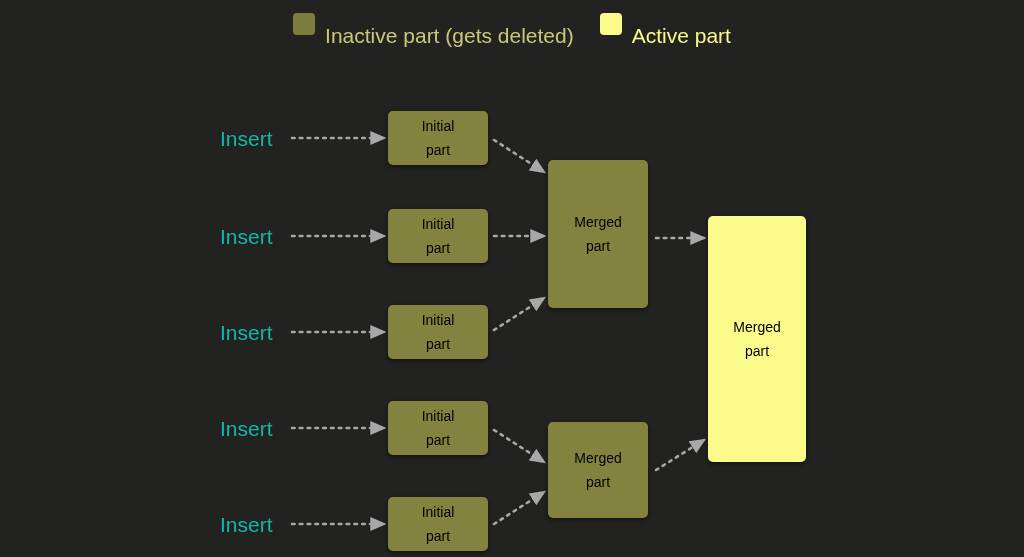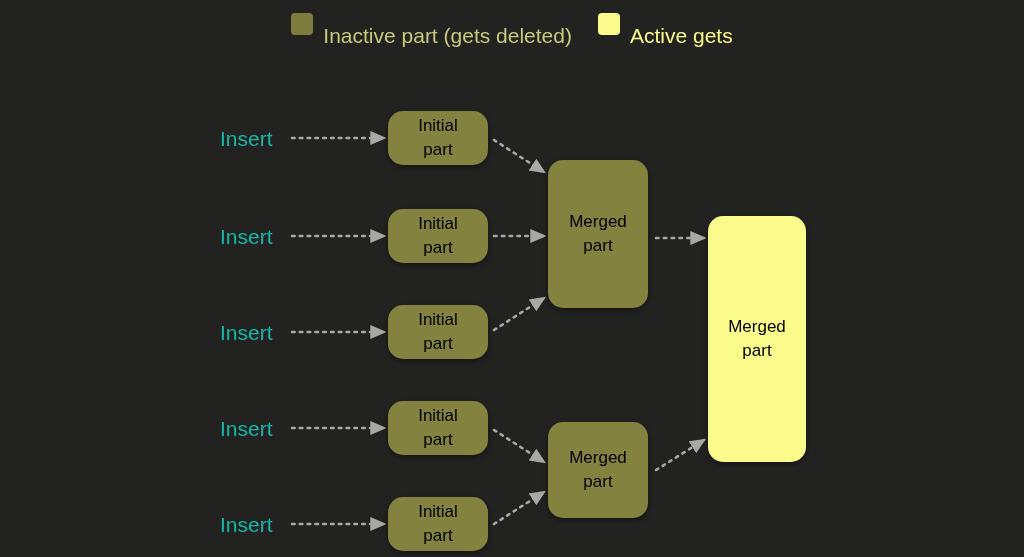--- a/index.html
+++ b/index.html
@@ -57,27 +57,27 @@
     top: 0;
     width: 1024px;
     height: 557px;
     pointer-events: none;
   }
 
   
   .node {
     position: absolute;
     box-sizing: border-box;
-    border-radius: 15px;
+    border-radius: 5px;
     display: flex;
     align-items: center;
     justify-content: center;
     text-align: center;
     color: #000000;
-    font-size: 17px;
+    font-size: 14px;
     line-height: 24px;
     box-shadow: 0 2px 5px rgba(0,0,0,0.45);
   }
   .node.inactive { background: #84823f; }
   .node.active   { background: #fbfb8c; }
 
   .insert-label {
     position: absolute;
     color: #14b8a6;
     font-size: 21px;
@@ -90,21 +90,21 @@
 
 <div id="stage">
 
   <div id="legend">
     <div class="legend-entry">
       <span class="legend-swatch inactive"></span>
       <span class="legend-label inactive">Inactive part (gets deleted)</span>
     </div>
     <div class="legend-entry">
       <span class="legend-swatch active"></span>
-      <span class="legend-label active">Active gets</span>
+      <span class="legend-label active">Active part</span>
     </div>
   </div>
 
   <svg id="arrows" viewBox="0 0 1024 557" width="1024" height="557" xmlns="http://www.w3.org/2000/svg">
     <defs>
       <marker id="ah" viewBox="0 0 10 10" refX="8.5" refY="5" markerWidth="6.2" markerHeight="6.2" orient="auto-start-reverse">
         <path d="M 0 0.6 L 10 5 L 0 9.4 z" fill="#a8a8a8"></path>
       </marker>
     </defs>
     <g id="arrow-group" stroke="#a8a8a8" stroke-width="2.6" stroke-dasharray="2.6 5.2" stroke-linecap="round" fill="none">

